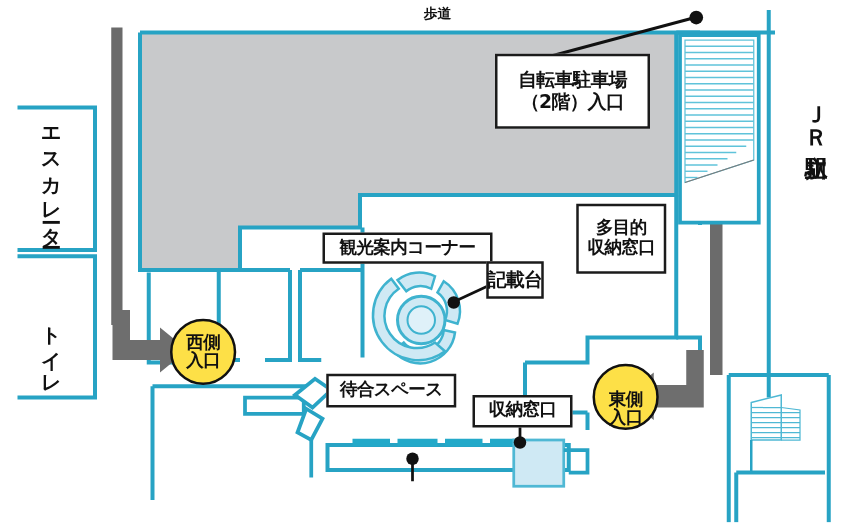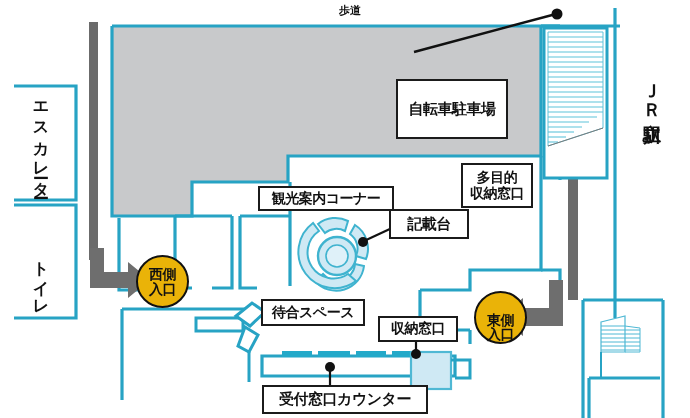--- a/index.html
+++ b/index.html
@@ -47,21 +47,21 @@
     color: #111111;
     writing-mode: vertical-rl;
     text-orientation: upright;
     letter-spacing: 1px;
     white-space: nowrap;
   }
   .circle-label {
     position: absolute;
     border: 2.5px solid #111111;
     border-radius: 50%;
-    background: #eab308;
+    background: #fde047;
     display: flex;
     flex-direction: column;
     align-items: center;
     justify-content: center;
     color: #111111;
     line-height: 1.05;
     text-align: center;
     box-sizing: border-box;
     letter-spacing: -0.5px;
   }
@@ -229,54 +229,52 @@
                L 128,298 L 128,288 L 90,288 Z"></path>
     </g>
     <g fill="#6e6e6e">
       <path d="M 563,280 L 549,280 L 549,308 L 523,308 L 523,298 L 499,317
                L 523,336 L 523,326 L 563,326 Z"></path>
     </g>
   </svg>
 
   <div class="plain-label" style="left:300px; top:3px; width:100px; font-size:11px; font-weight:600;">歩道</div>
 
-  <div class="label-box" style="left:396px; top:43px; width:112px; height:60px; font-size:15px; font-weight:600;margin-top:36px;">
+  <div class="label-box" style="left:396px; top:43px; width:124px; height:60px; font-size:15px; font-weight:600;">
     <span class="lbl-line">自転車駐車場</span>
+    <span class="lbl-line">（2階）入口</span>
   </div>
 
   <div class="vertical-label" style="left:640px; top:72px; font-size:18px; font-weight:600;">ＪＲ立川駅</div>
 
   <div class="vertical-label" style="left:30px; top:92px; font-size:16px; font-weight:600;">エスカレーター</div>
 
   <div class="vertical-label" style="left:30px; top:250px; font-size:16px; font-weight:600;">トイレ</div>
 
   <div class="label-box" style="left:258px; top:186px; width:136px; height:25px; font-size:14px; font-weight:600;">
     <span class="lbl-line">観光案内コーナー</span>
   </div>
 
-  <div class="label-box" style="left:389px; top:209px; width:80px; height:30px; font-size:15px; font-weight:600;">
+  <div class="label-box" style="left:389px; top:209px; width:46px; height:30px; font-size:15px; font-weight:600;">
     <span class="lbl-line">記載台</span>
   </div>
 
-  <div class="label-box" style="left:461px; top:163px; width:72px; height:45px; font-size:14px; font-weight:600;">
+  <div class="label-box" style="left:461px; top:163px; width:72px; height:56px; font-size:14px; font-weight:600;">
     <span class="lbl-line">多目的</span>
     <span class="lbl-line">収納窓口</span>
   </div>
 
   <div class="label-box" style="left:378px; top:316px; width:80px; height:26px; font-size:14px; font-weight:600;">
     <span class="lbl-line">収納窓口</span>
   </div>
 
   <div class="label-box" style="left:261px; top:299px; width:104px; height:27px; font-size:14px; font-weight:600;">
     <span class="lbl-line">待合スペース</span>
   </div>
 
-  <div class="label-box" style="left:262px; top:385px; width:166px; height:29px; font-size:15px; font-weight:600;">
-    <span class="lbl-line">受付窓口カウンター</span>
-  </div>
 
   <div class="circle-label" style="left:136px; top:255px; width:53px; height:53px; font-size:14px; font-weight:600;">
     <span class="lbl-line">西側</span>
     <span class="lbl-line">入口</span>
   </div>
 
   <div class="circle-label" style="left:474px; top:291px; width:53px; height:53px; font-size:14px; font-weight:600;justify-content:flex-end;">
     <span class="lbl-line">東側</span>
     <span class="lbl-line">入口</span>
   </div>

